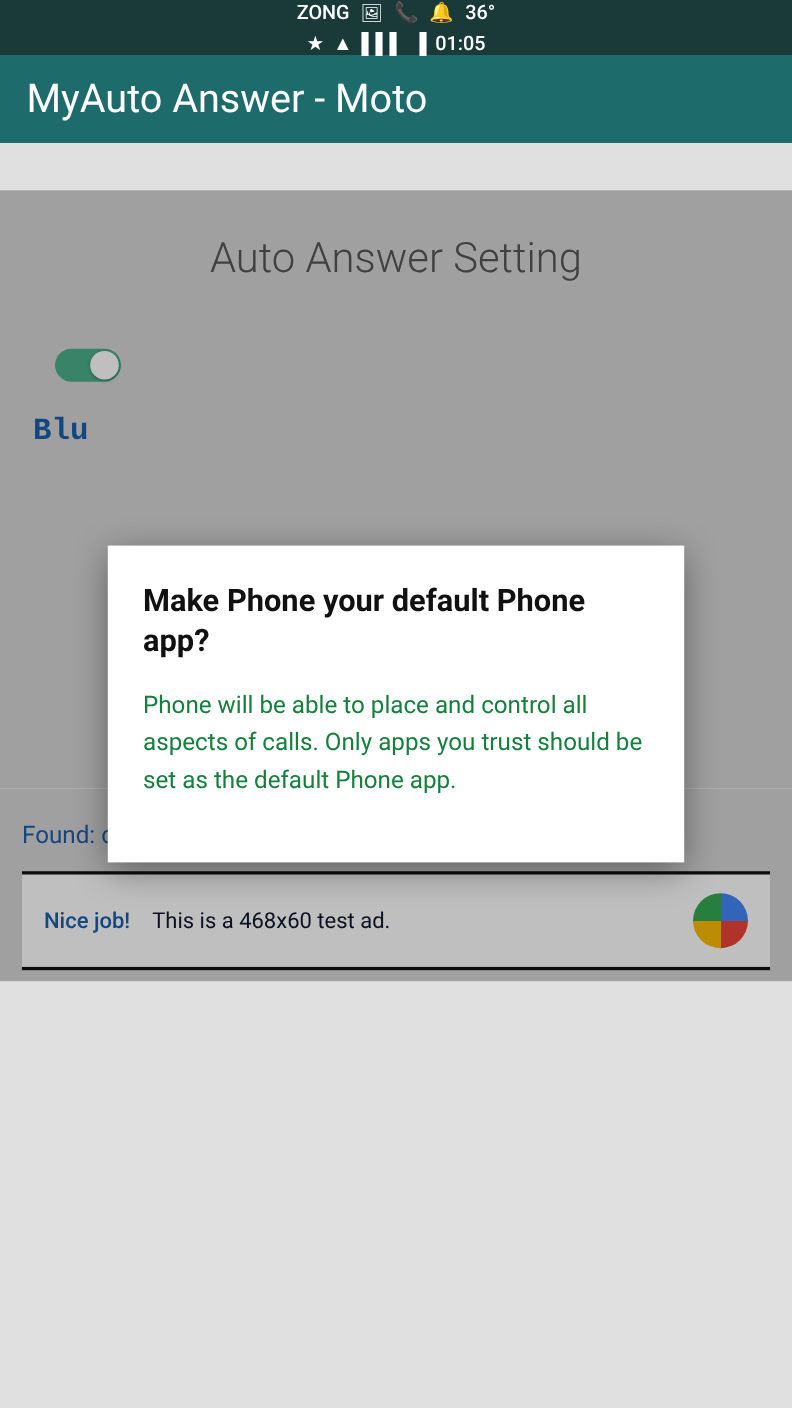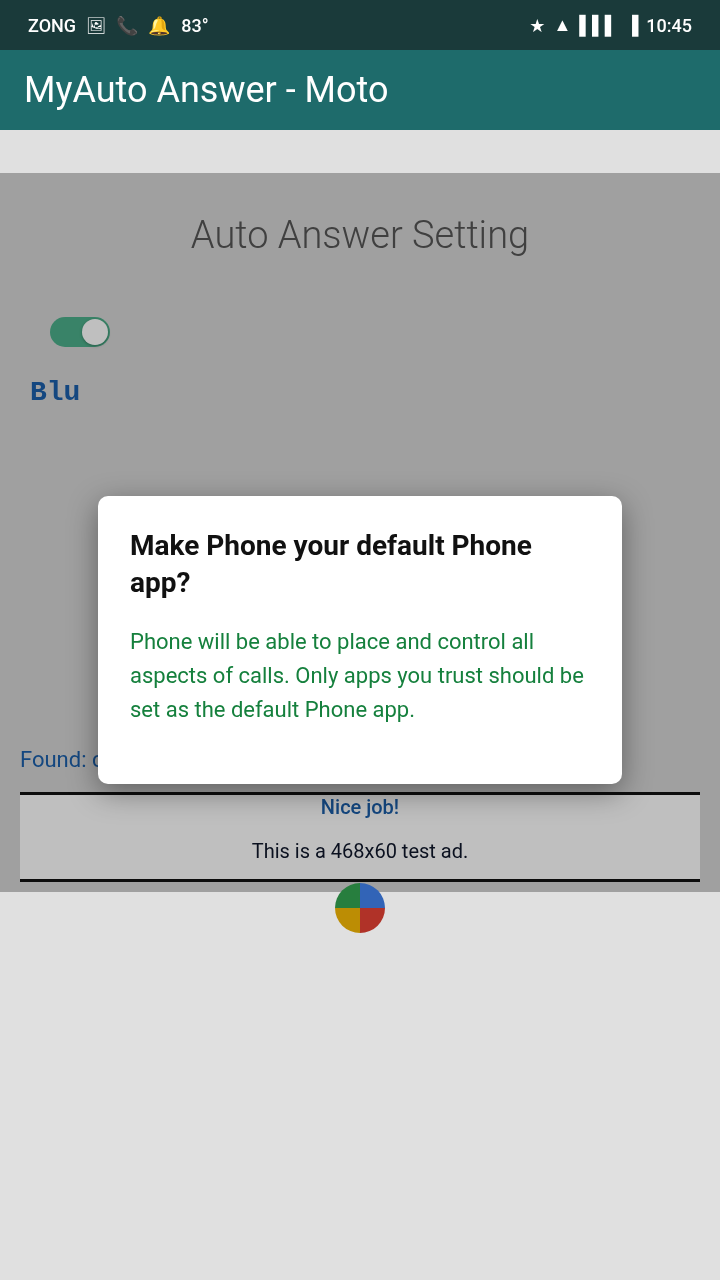--- a/index.html
+++ b/index.html
@@ -15,24 +15,25 @@
     }
 
     
     .status-bar {
       width: 100%;
       height: 50px;
       background: #1a3a3a;
       display: flex;
       align-items: center;
       justify-content: space-between;
-      padding: 0 28px;
+      padding: 0 16px;
       color: white;
       font-size: 18px;
       font-weight: 500;
+      flex-direction: column;
     }
 
     .status-left {
       display: flex;
       align-items: center;
       gap: 10px;
     }
 
     .status-right {
       display: flex;
@@ -114,21 +115,21 @@
       height: 1280px;
       display: flex;
       align-items: center;
       justify-content: center;
       z-index: 20;
       pointer-events: none;
     }
 
     .dialog {
       background: white;
-      border-radius: 10px;
+      border-radius: 0;
       width: 524px;
       padding: 32px 32px 20px 32px;
       box-shadow: 0 8px 30px rgba(0,0,0,0.4);
       pointer-events: all;
     }
 
     .dialog-title {
       font-size: 28px;
       font-weight: 700;
       color: #111;
@@ -179,21 +180,20 @@
     .ad-banner {
       width: 100%;
       height: 90px;
       background: white;
       border-top: 3px solid #111;
       border-bottom: 3px solid #111;
       display: flex;
       align-items: center;
       padding: 0 20px;
       gap: 20px;
-      flex-direction: column;
     }
 
     .ad-nice-job {
       font-size: 20px;
       font-weight: 500;
       color: #1a5faa;
       white-space: nowrap;
     }
 
     .ad-text {
@@ -228,28 +228,28 @@
 </head>
 <body>
 
 <div class="status-bar">
   <div class="status-left">
     <span>ZONG</span>
 
     <span style="font-size:16px;">🖼</span>
     <span>📞</span>
     <span>🔔</span>
-    <span>83°</span>
+    <span>36°</span>
   </div>
   <div class="status-right">
     <span>★</span>
     <span>▲</span>
     <span>▌▌▌</span>
     <span>▐</span>
-    <span>10:45</span>
+    <span>01:05</span>
   </div>
 </div>
 
 <div class="app-bar">
   <span class="app-bar-title">MyAuto Answer - Moto</span>
 </div>
 
 <div class="page-wrapper">
 
   <div style="filter: brightness(0.75);">

